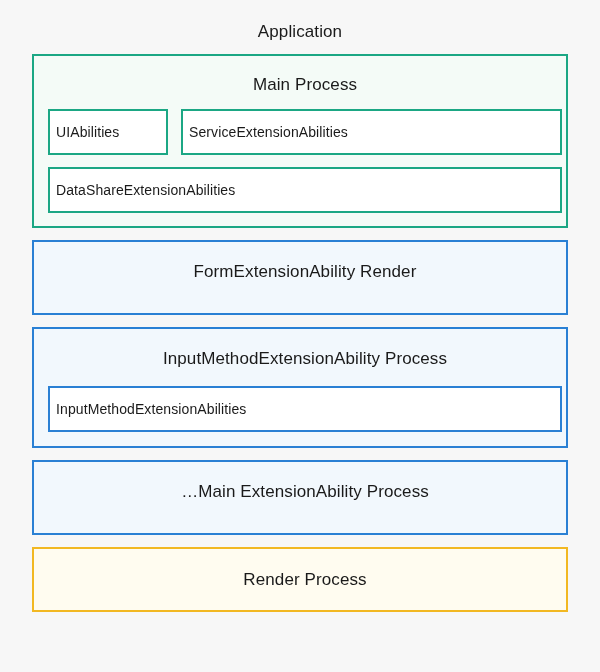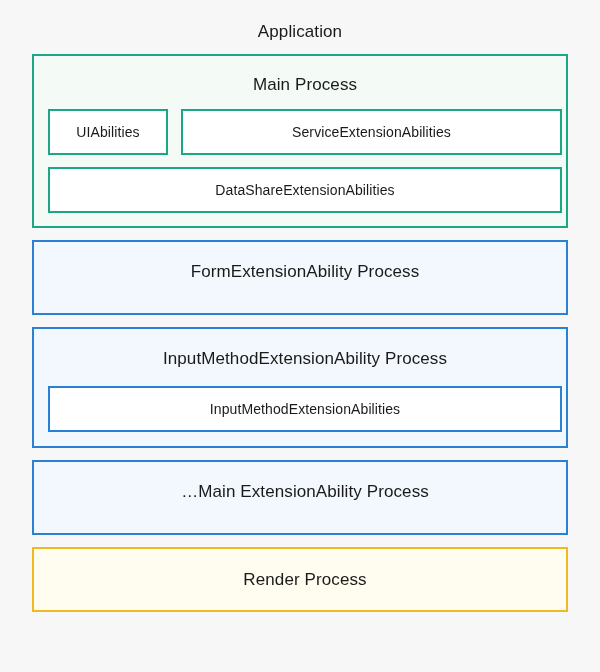--- a/index.html
+++ b/index.html
@@ -81,21 +81,21 @@
     gap: 13px;
   }
   .ability-row + .ability-row {
     margin-top: 12px;
     border-radius: 18px;
   }
   .ability {
     box-sizing: border-box;
     border: 2px solid #2a80d4;
     background: #ffffff;
-    text-align: center;
+    text-align: left;
     font-size: 14px;
     line-height: 1;
     padding: 14px 6px;
     letter-spacing: 0.1px;
     flex: 1 1 auto;
   }
   .process.main .ability {
     border-color: #1ba784;
   }
   .ability.narrow {
@@ -119,21 +119,21 @@
       <div class="ability narrow">UIAbilities</div>
       <div class="ability wide">ServiceExtensionAbilities</div>
     </div>
 
     <div class="ability-row">
       <div class="ability wide">DataShareExtensionAbilities</div>
     </div>
   </div>
 
   <div class="process">
-    <div class="process-title">FormExtensionAbility Process</div>
+    <div class="process-title">FormExtensionAbility Render</div>
   </div>
 
   <div class="process">
     <div class="process-title">InputMethodExtensionAbility Process</div>
     <div class="ability-row">
       <div class="ability wide">InputMethodExtensionAbilities</div>
     </div>
   </div>
 
   <div class="process">

